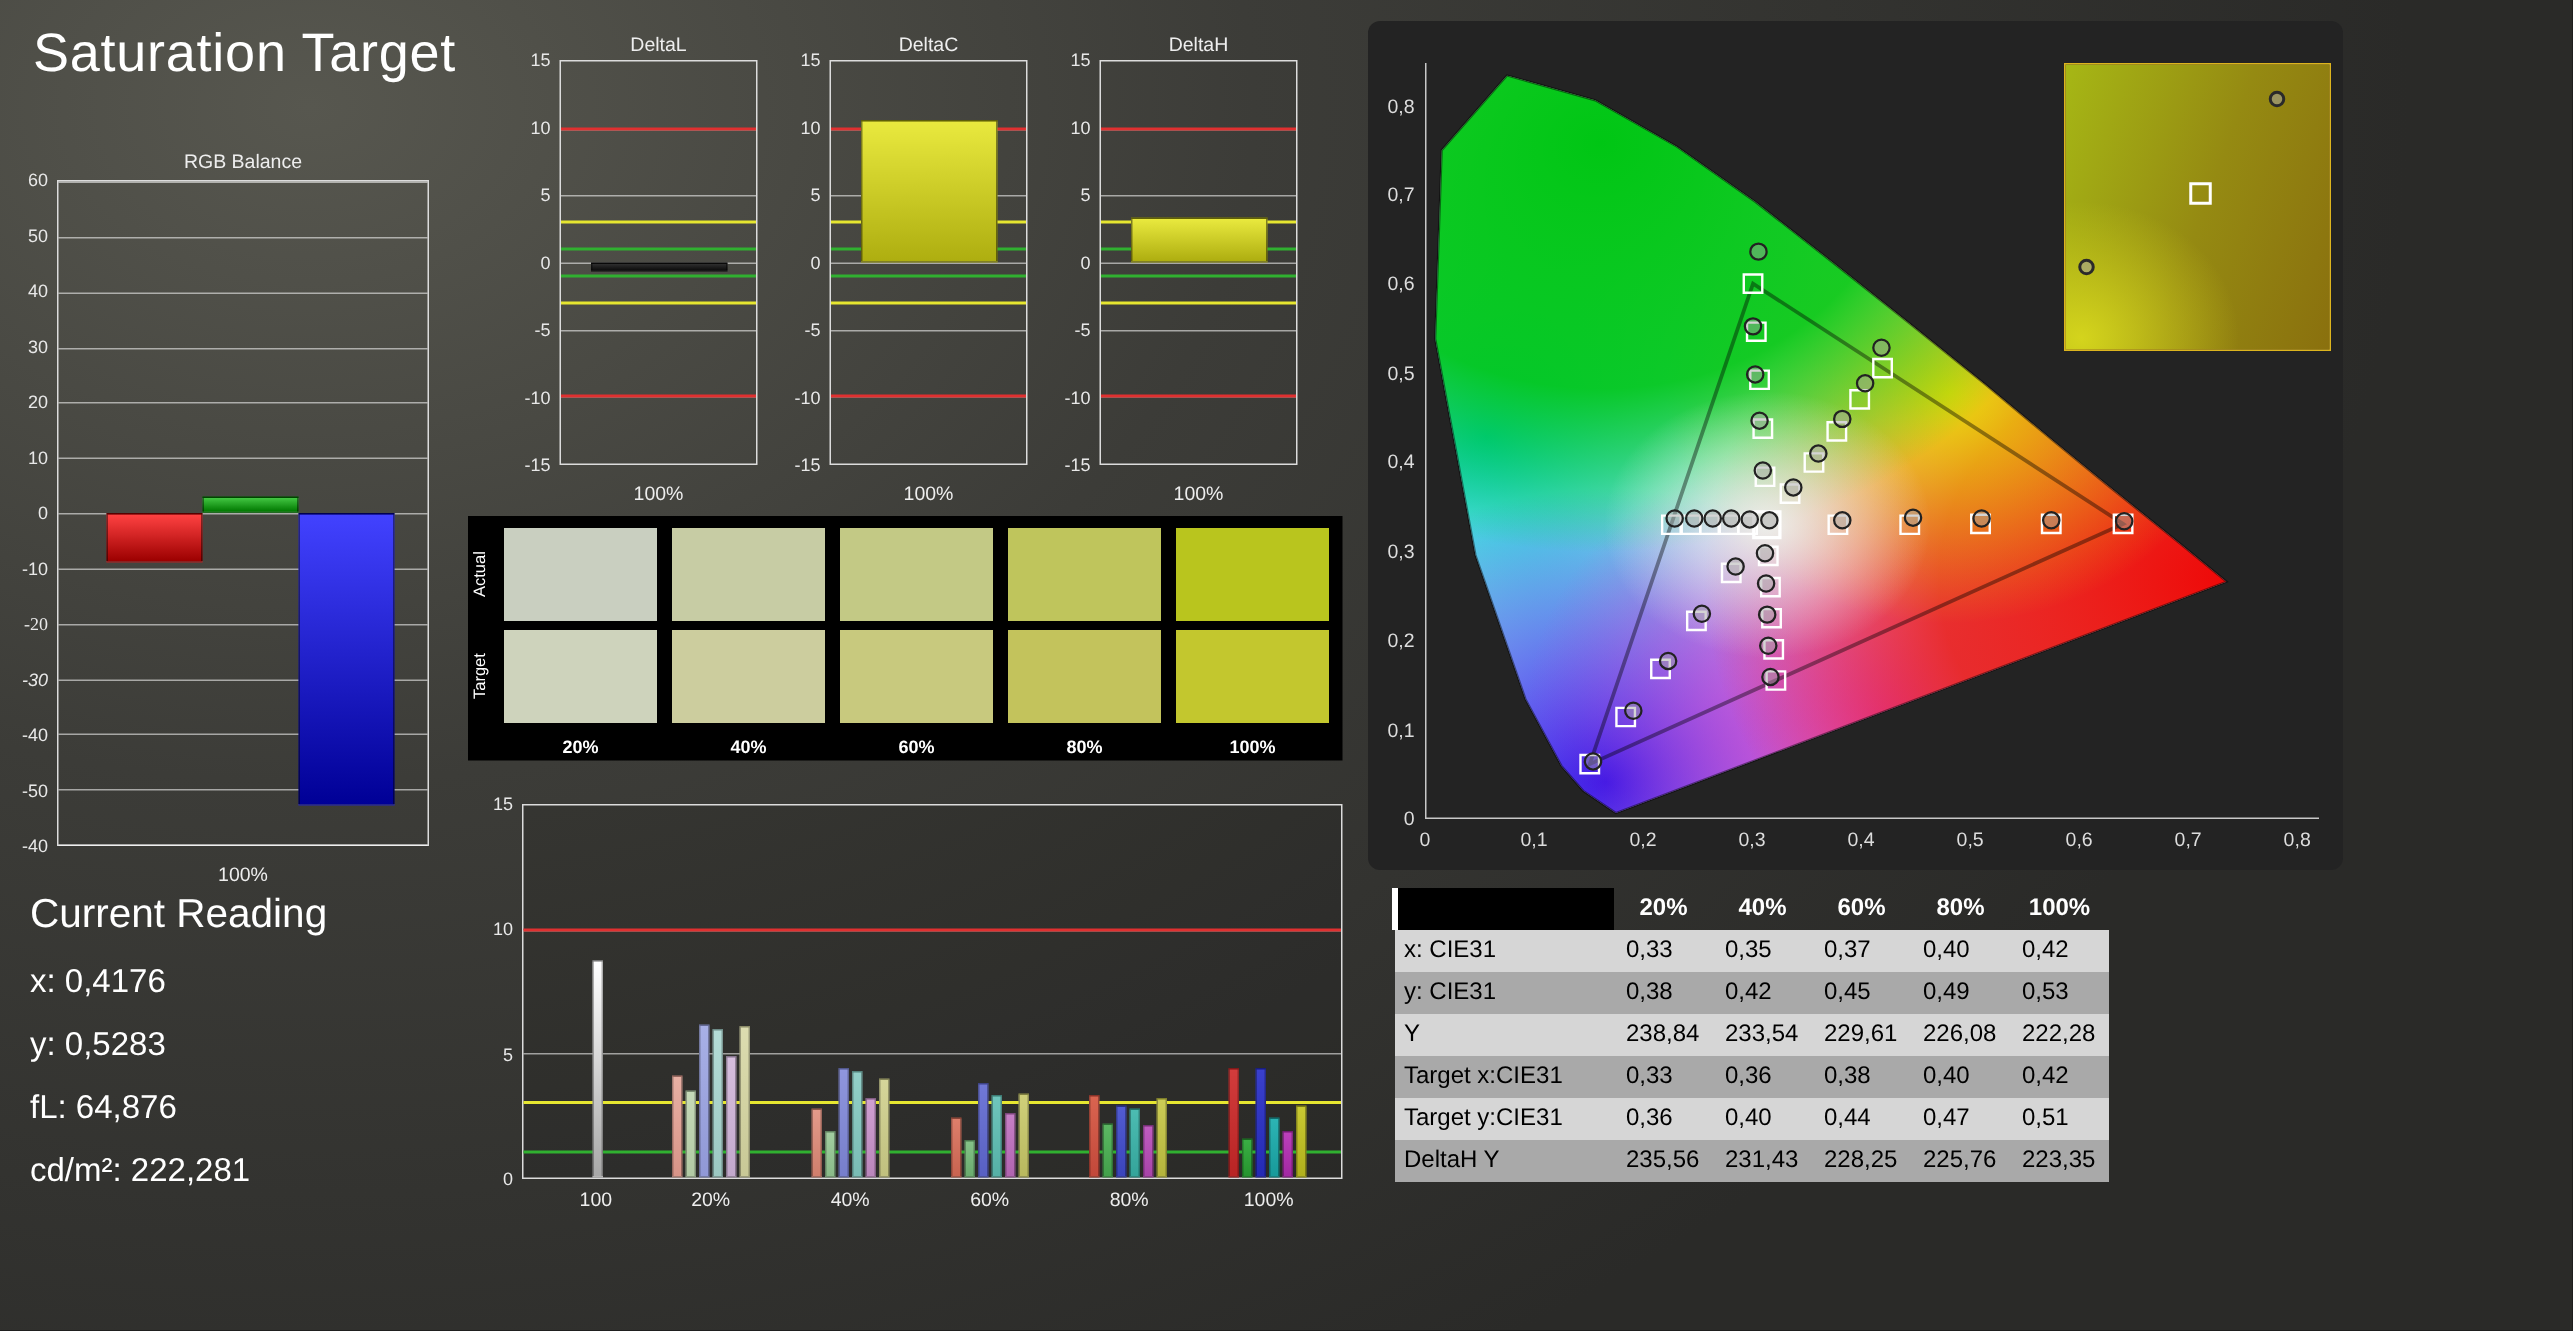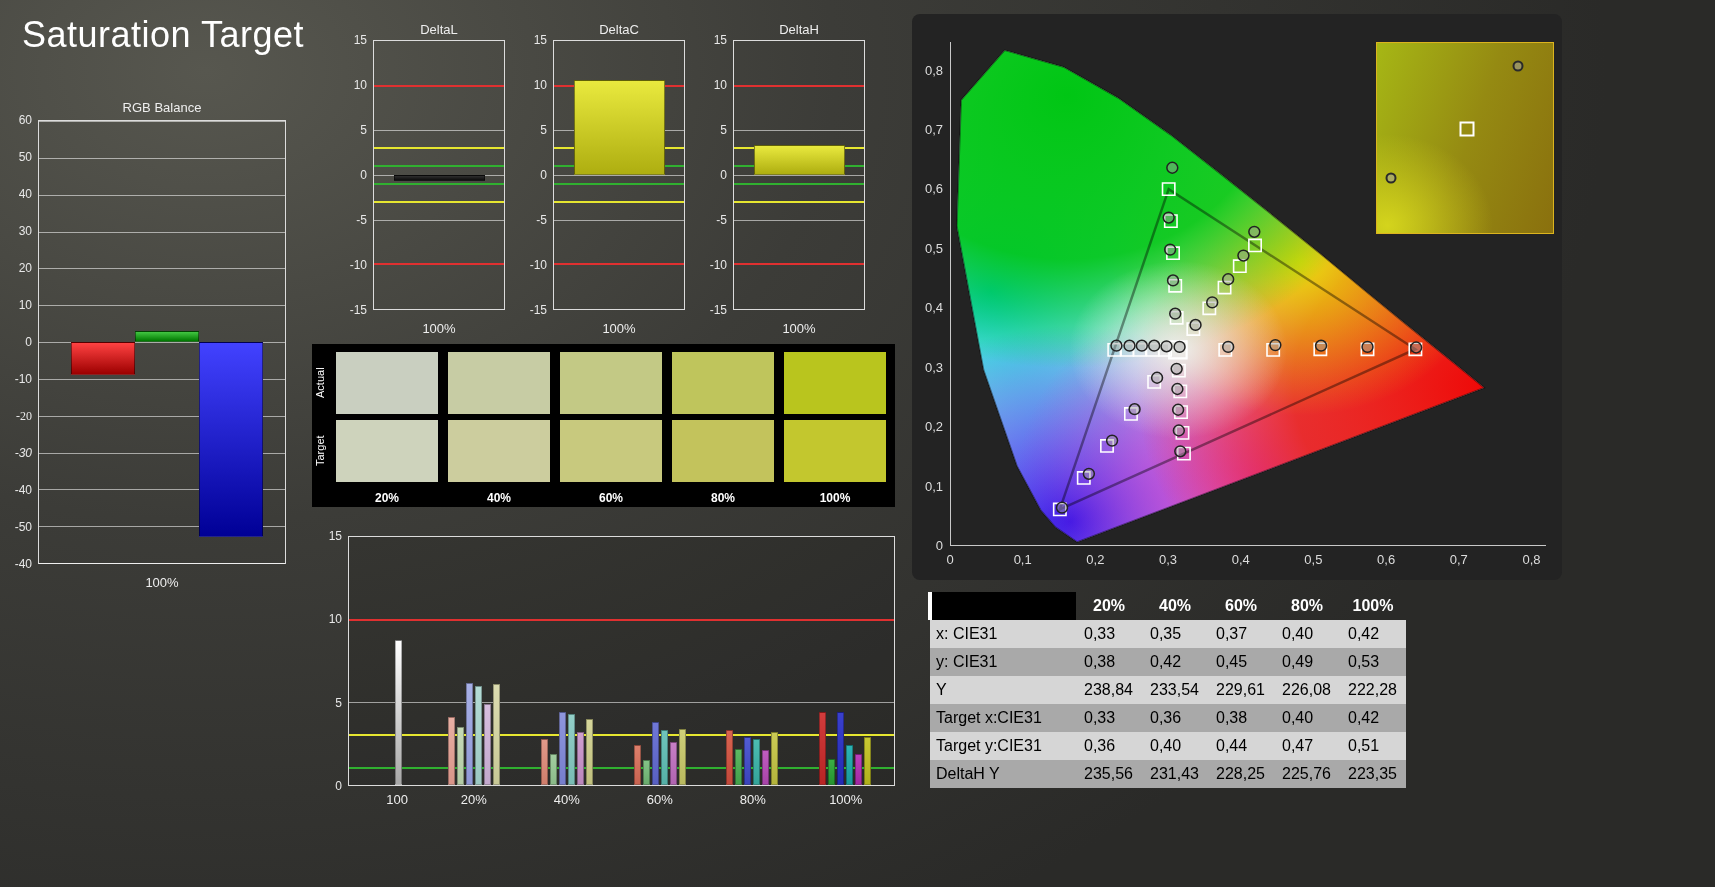--- a/index.html
+++ b/index.html
@@ -483,14 +483,21 @@
           <td class="rowlab">DeltaH Y</td>
           <td>235,56</td>
           <td>231,43</td>
           <td>228,25</td>
           <td>225,76</td>
           <td>223,35</td>
         </tr>
       </tbody>
     </table>
 
+  <div id="reading">
+    <div class="reading-title">Current Reading</div>
+    <div class="reading-line">x: 0,4176</div>
+    <div class="reading-line">y: 0,5283</div>
+    <div class="reading-line">fL: 64,876</div>
+    <div class="reading-line">cd/m²: 222,281</div>
+  </div>
 
 </div>
 
 </body></html>

